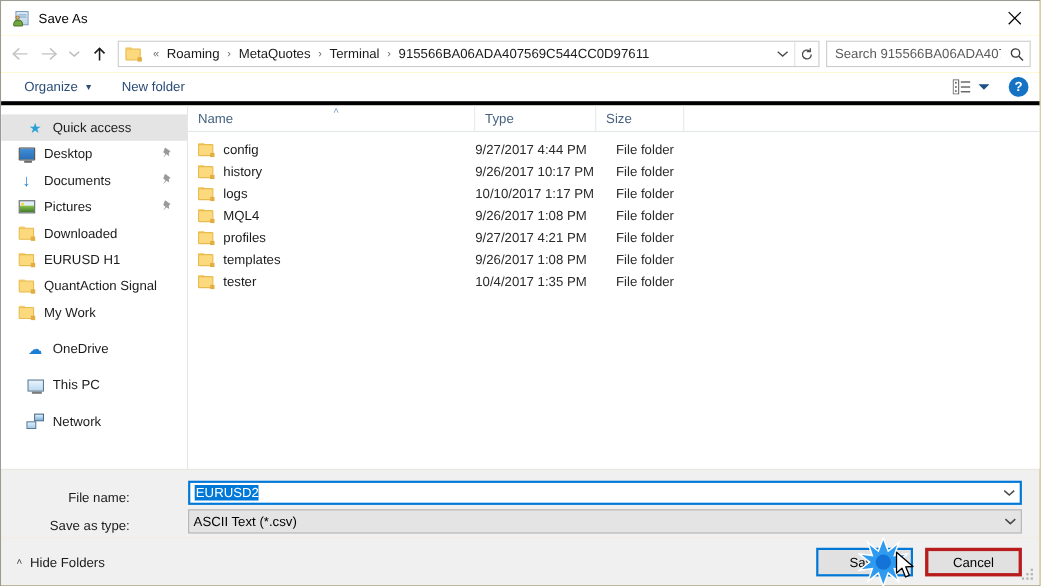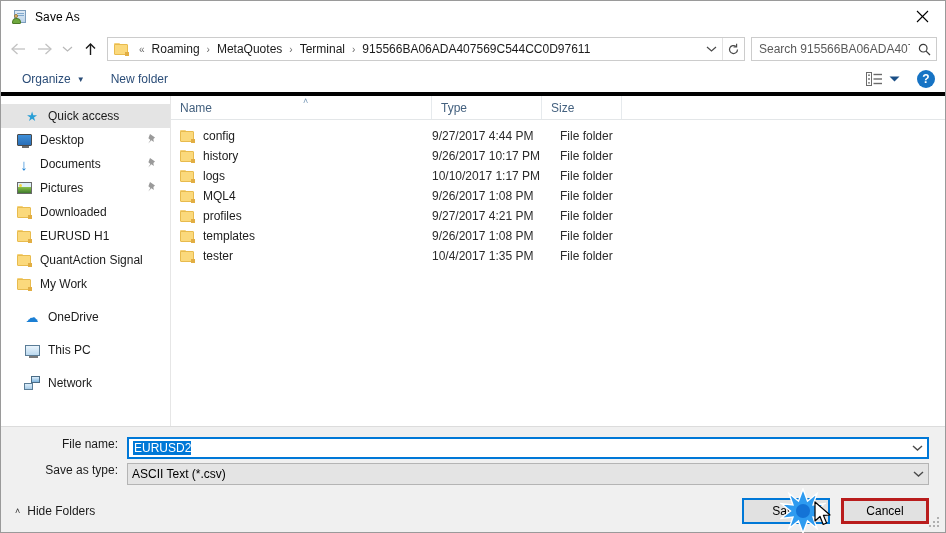--- a/index.html
+++ b/index.html
@@ -359,23 +359,24 @@
   .fcell-type { width: 110px; flex: 0 0 110px; color: #2b2b2b; }
   .fcell-size { width: 80px; flex: 0 0 80px; }
 
   
   .form-area {
     background: #f0f0f0;
     padding: 10px 16px 0 16px;
     flex: 0 0 auto;
   }
   .form-row {
-    display: flex; align-items: flex-start;
+    display: flex; align-items: flex-end;
     height: 22px;
     margin-bottom: 4px;
+    gap: 44px;
   }
   .form-label {
     width: 110px; flex: 0 0 110px;
     text-align: right;
     padding-right: 9px;
     font-size: 12px; color: #1b1b1b;
   }
   .combo {
     flex: 1 1 auto; height: 22px;
     display: flex; align-items: center;

